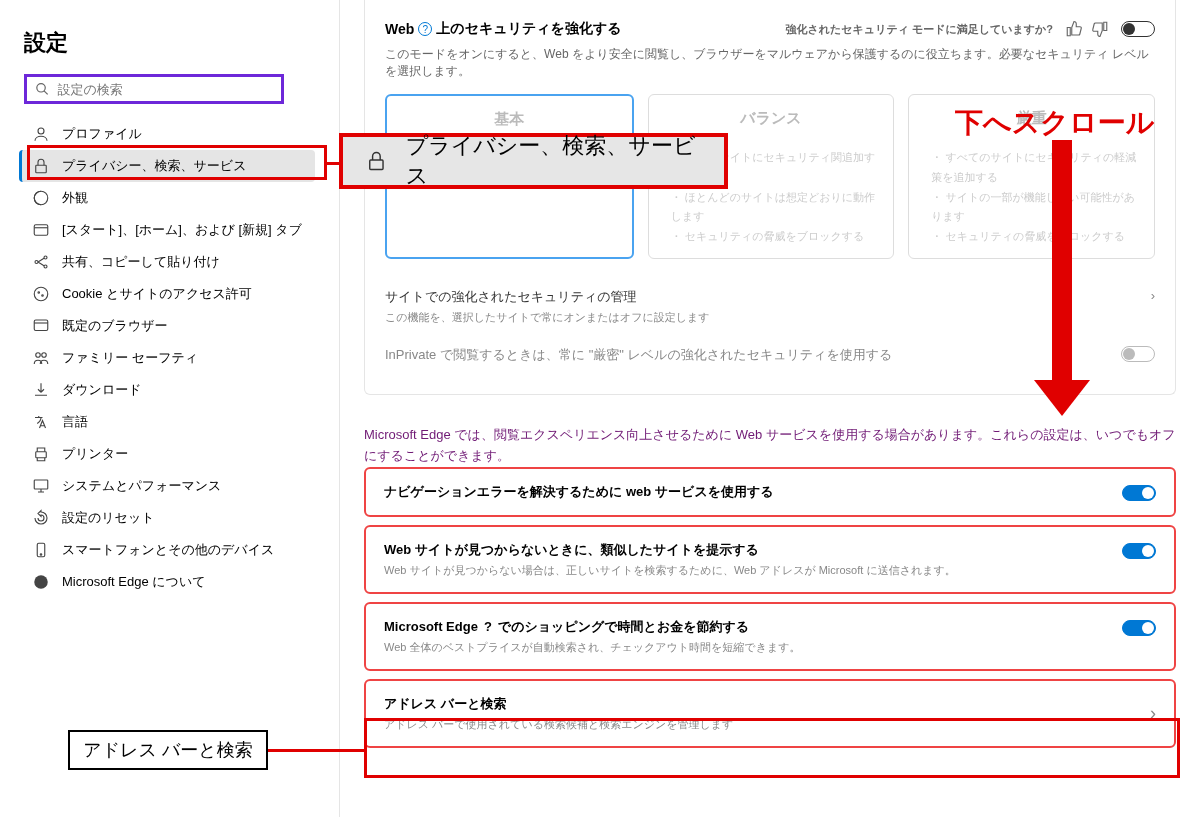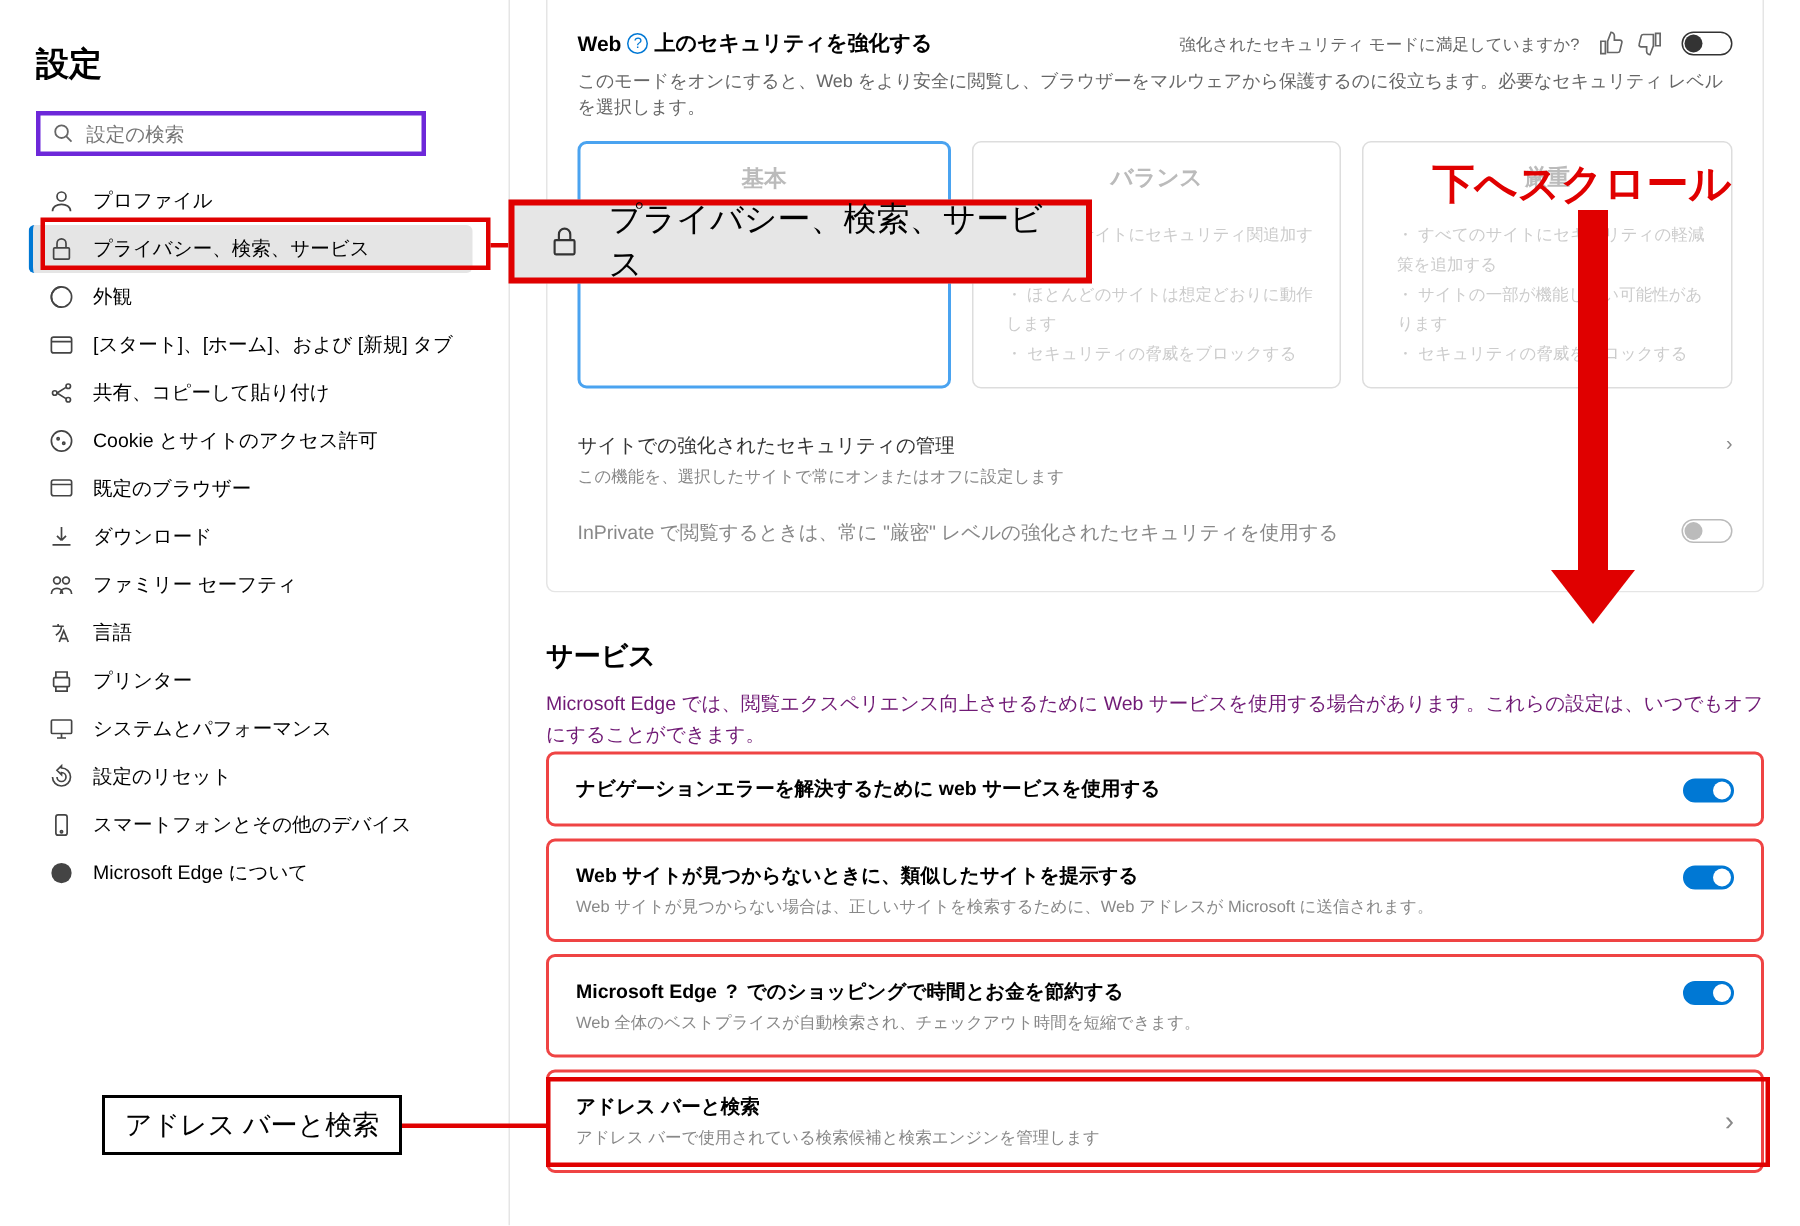--- a/index.html
+++ b/index.html
@@ -12,21 +12,21 @@
   .nav-item { display: flex; align-items: center; height: 32px; padding: 0 10px; cursor: pointer; border-radius: 4px; margin-left: -2px; }
   .nav-item.active { background: #e5e5e5; border-left: 3px solid #0078d4; margin-left: -5px; padding-left: 10px; }
   .nav-item .icon { width: 18px; height: 18px; margin-right: 12px; display: flex; align-items: center; justify-content: center; color: #444; }
   .nav-item span { font-size: 13px; }
   .main { position: absolute; left: 340px; top: 0; width: 860px; height: 100%; padding: 0 24px 20px 24px; overflow: hidden; }
   .section-web { border: 1px solid #e5e5e5; border-top: none; border-radius: 0 0 6px 6px; padding: 20px; margin-bottom: 30px; }
   .web-hdr { display: flex; align-items: center; margin-bottom: 8px; }
   .web-hdr .title { font-weight: 600; font-size: 14px; }
   .web-hdr .q { width: 14px; height: 14px; border: 1px solid #0078d4; color: #0078d4; border-radius: 50%; font-size: 10px; display: inline-flex; align-items: center; justify-content: center; margin: 0 4px; }
   .web-hdr .spacer { flex: 1; }
-  .web-hdr .feedback { font-size: 11px; color: #666; margin-right: 8px; }
+  .web-hdr .feedback { font-size: 11px; color: #666; margin-right: 8px; font-weight: bold; }
   .thumb { width: 18px; height: 18px; margin: 0 4px; color: #666; }
   .toggle { width: 34px; height: 16px; border-radius: 10px; border: 1px solid #333; display: inline-flex; align-items: center; padding: 1px; margin-left: 8px; }
   .toggle.on { background: #0078d4; border-color: #0078d4; justify-content: flex-end; }
   .toggle.off { justify-content: flex-start; }
   .toggle .knob { width: 12px; height: 12px; border-radius: 50%; background: #333; }
   .toggle.on .knob { background: #fff; }
   .desc { font-size: 12px; color: #666; margin-bottom: 14px; }
   .cards { display: flex; gap: 14px; margin-bottom: 18px; }
   .card { flex: 1; border: 1px solid #ddd; border-radius: 6px; padding: 14px; height: 165px; position: relative; color: #bbb; }
   .card.selected { border: 2px solid #4aa3f0; }
@@ -133,34 +133,34 @@
           <svg viewBox="0 0 24 24" fill="none" stroke="currentColor" stroke-width="1.5">
             <rect x="3" y="4" width="18" height="14" rx="2"></rect>
             <path d="M3 8h18"></path>
           </svg>
         </span>
         <span>既定のブラウザー</span>
       </div>
       <div class="nav-item">
         <span class="icon">
           <svg viewBox="0 0 24 24" fill="none" stroke="currentColor" stroke-width="1.5">
-            <path d="M12 3v12m0 0l-4-4m4 4l4-4M4 19h16"></path>
-          </svg>
-        </span>
-        <span>ダウンロード</span>
-      </div>
-      <div class="nav-item">
-        <span class="icon">
-          <svg viewBox="0 0 24 24" fill="none" stroke="currentColor" stroke-width="1.5">
             <circle cx="8" cy="8" r="3"></circle>
             <circle cx="16" cy="8" r="3"></circle>
             <path d="M3 20c0-3 2-5 5-5s5 2 5 5m-2 0c0-3 2-5 5-5s5 2 5 5"></path>
           </svg>
         </span>
         <span>ファミリー セーフティ</span>
+      </div>
+      <div class="nav-item">
+        <span class="icon">
+          <svg viewBox="0 0 24 24" fill="none" stroke="currentColor" stroke-width="1.5">
+            <path d="M12 3v12m0 0l-4-4m4 4l4-4M4 19h16"></path>
+          </svg>
+        </span>
+        <span>ダウンロード</span>
       </div>
       <div class="nav-item">
         <span class="icon">
           <svg viewBox="0 0 24 24" fill="none" stroke="currentColor" stroke-width="1.5">
             <path d="M4 6h10M9 4v2m-2 8c3-2 5-5 5-8m6 14l-4-10-4 10m1.5-3h5"></path>
           </svg>
         </span>
         <span>言語</span>
       </div>
       <div class="nav-item">
@@ -261,21 +261,20 @@
       <span class="chev">›</span>
     </div>
     <div class="subrow" style="color:#888;">
       <div>InPrivate で閲覧するときは、常に "厳密" レベルの強化されたセキュリティを使用する</div>
       <span class="toggle off" style="margin-left:auto;border-color:#bbb;">
           <span class="knob" style="background:#bbb;"></span>
         </span>
     </div>
   </div>
 
-  <h2 class="services">サービス</h2>
   <p class="services-desc">Microsoft Edge では、閲覧エクスペリエンス向上させるために Web サービスを使用する場合があります。これらの設定は、いつでもオフにすることができます。</p>
   <div id="services-list">
       <div class="service-card">
         <div class="txt">
           <div class="title">
             <span>ナビゲーションエラーを解決するために web サービスを使用する</span>
           </div>
         </div>
         <span class="toggle on">
           <span class="knob"></span>

